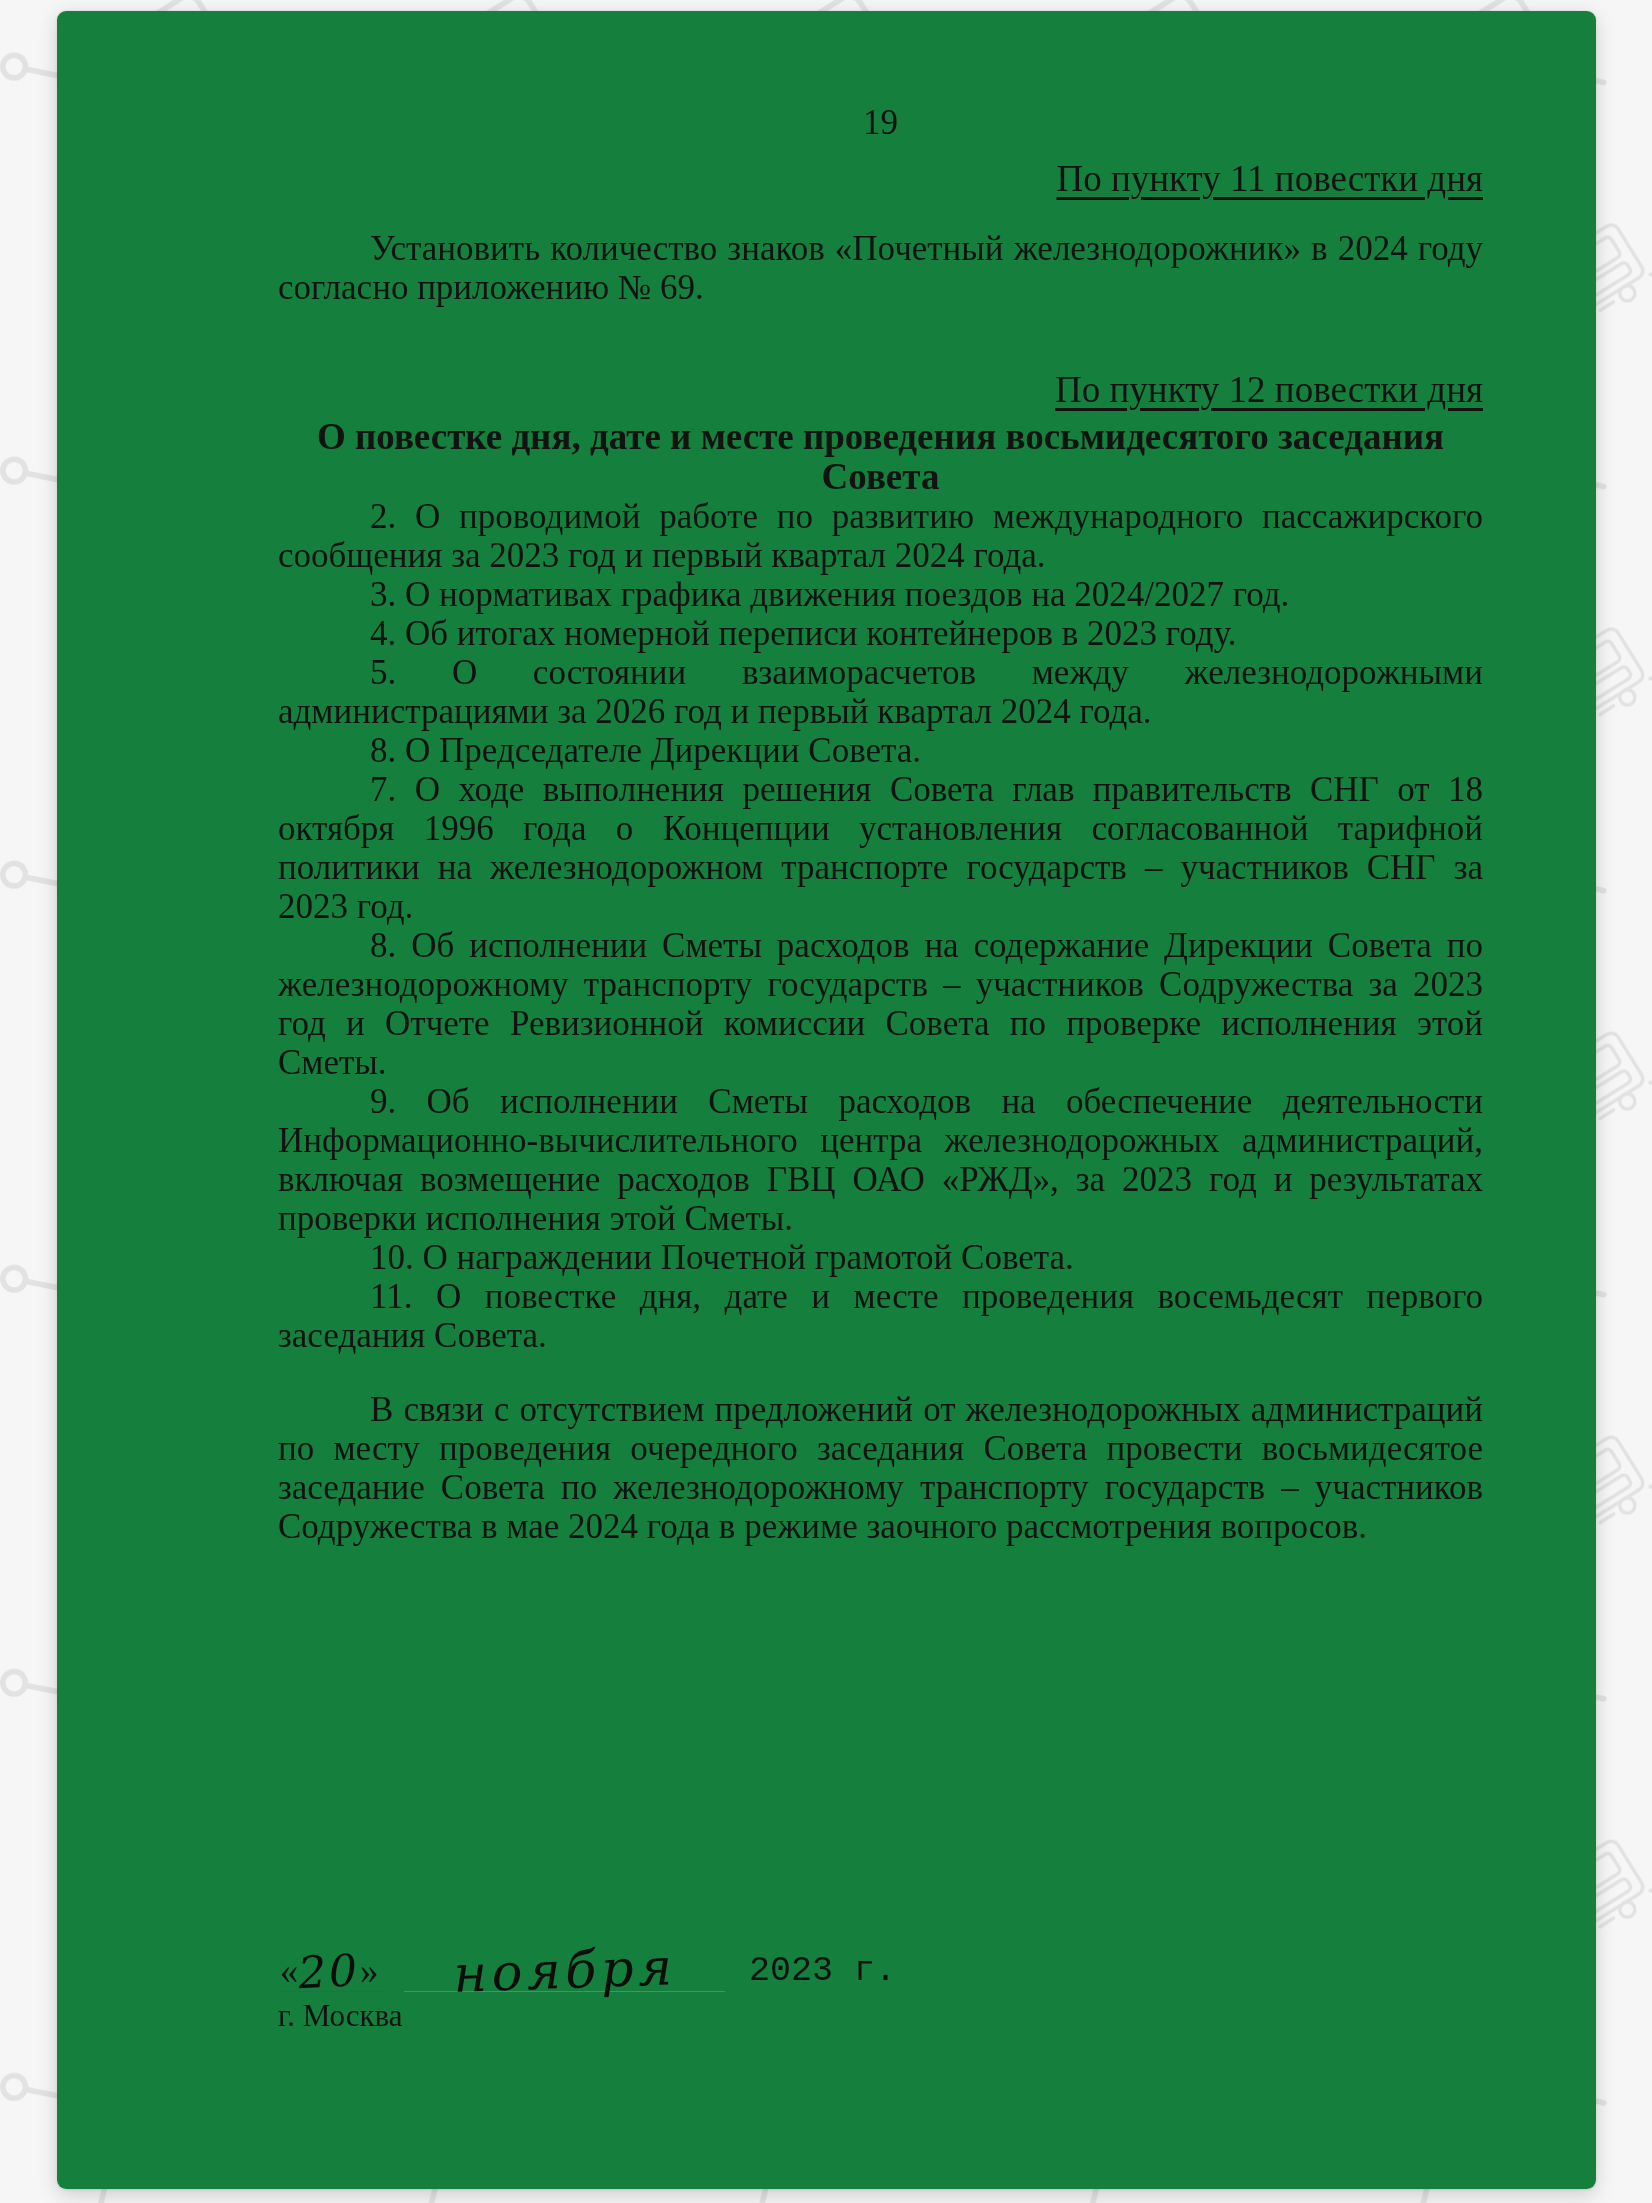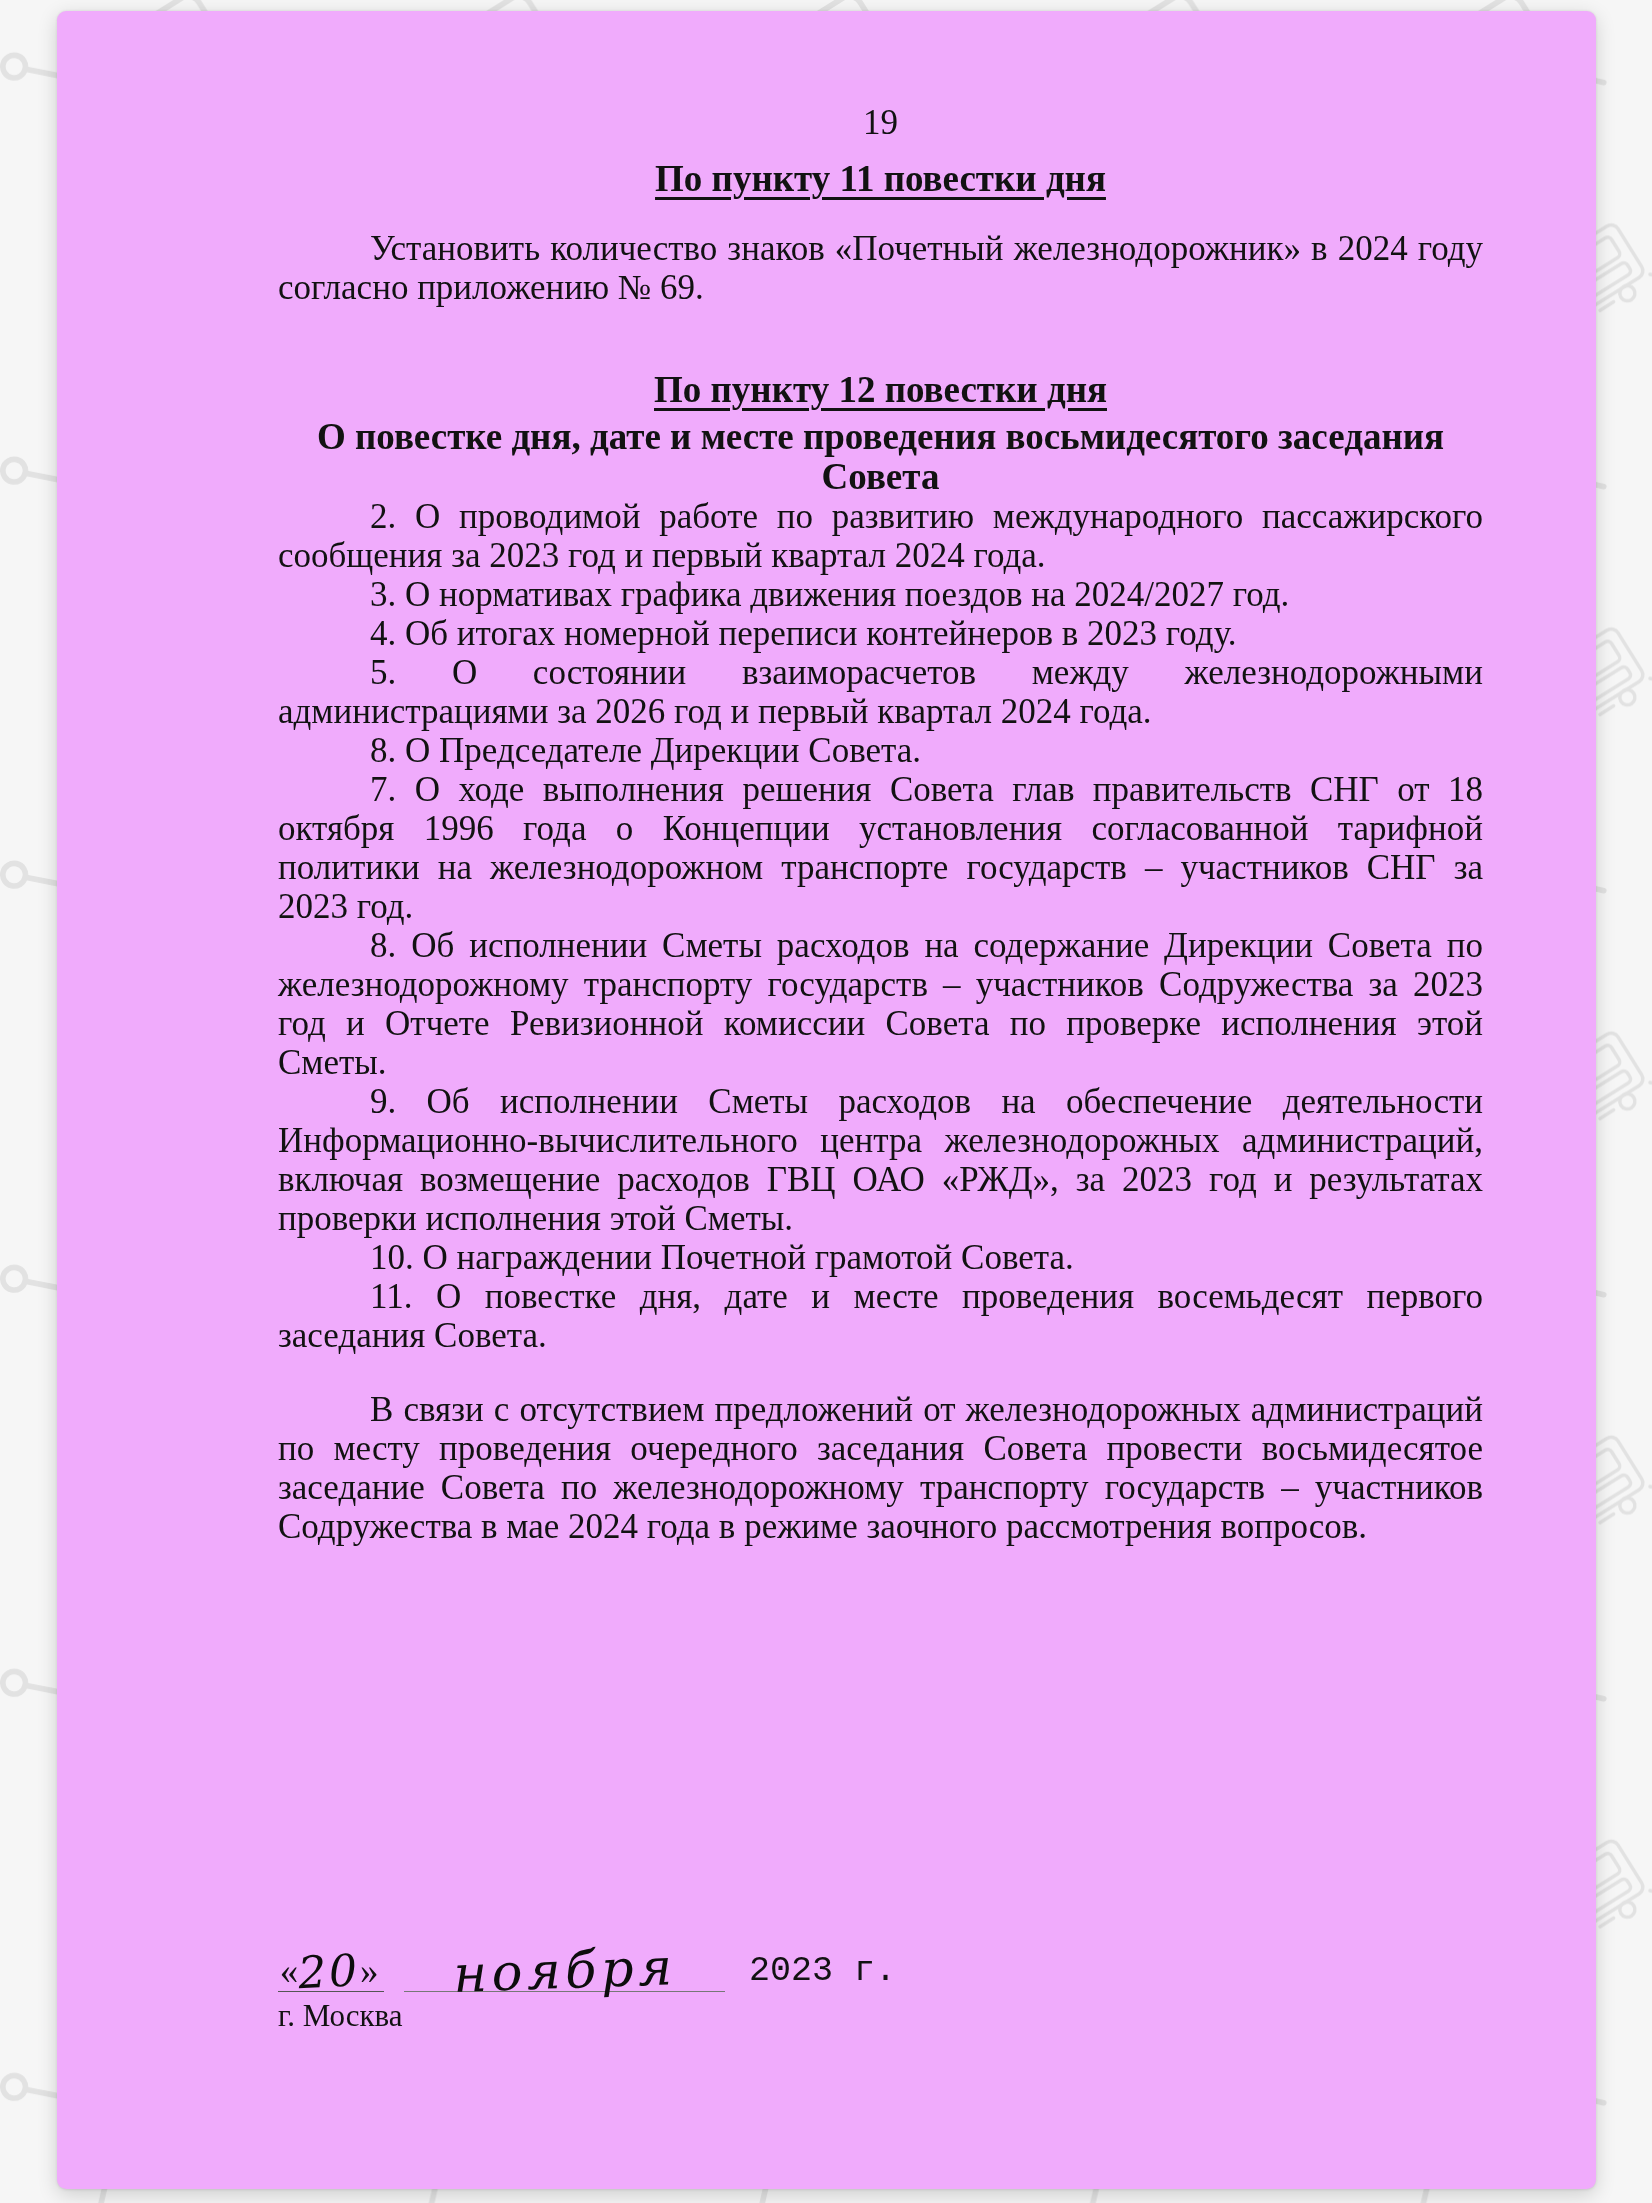--- a/index.html
+++ b/index.html
@@ -5,30 +5,30 @@
   html,body{margin:0;padding:0;}
   body{
     width:1653px;height:2204px;position:relative;overflow:hidden;
     background:#f6f6f6;
     font-family:"Liberation Serif","DejaVu Serif",serif;
     color:#121212;
   }
   .bg-svg{position:absolute;left:0;top:0;z-index:0;}
   .page{
     position:absolute;left:57px;top:11px;width:1539px;height:2178px;
-    background:#f0abfc;border-radius:9.2px;z-index:1;
+    background:#15803d;border-radius:9.2px;z-index:1;
     box-shadow:0 5.5px 20px rgba(0,0,0,0.16), 0 0.9px 2.8px rgba(0,0,0,0.10);
   }
   .content{
     position:absolute;left:221px;top:0;width:1205px;
     font-size:35px;line-height:39px;text-align:justify;
   }
   .pagenum{margin:92px 0 0 0;text-align:center;line-height:39px;}
   .h-underline{
-    margin:15.6px 0 0 0;text-align:center;font-weight:bold;font-size:37px;line-height:42px;
+    margin:15.6px 0 0 0;text-align:right;font-weight:normal;font-size:37px;line-height:42px;
     text-decoration:underline;text-decoration-thickness:2.8px;text-underline-offset:6.4px;
   }
   .h-bold{margin:6.4px 0 0 0;text-align:center;font-weight:bold;font-size:37px;line-height:40px;}
   .h-underline.second{margin-top:62px;}
   p.body{margin:0;text-indent:92px;}
   p.body.first{margin-top:29px;}
   p.body.intro{margin-top:12px;}
   p.body.closing{margin-top:35px;}
   .date-block{position:absolute;left:221px;top:1915px;width:643px;text-align:left;}
   .date-line{display:flex;align-items:flex-end;height:66px;}

